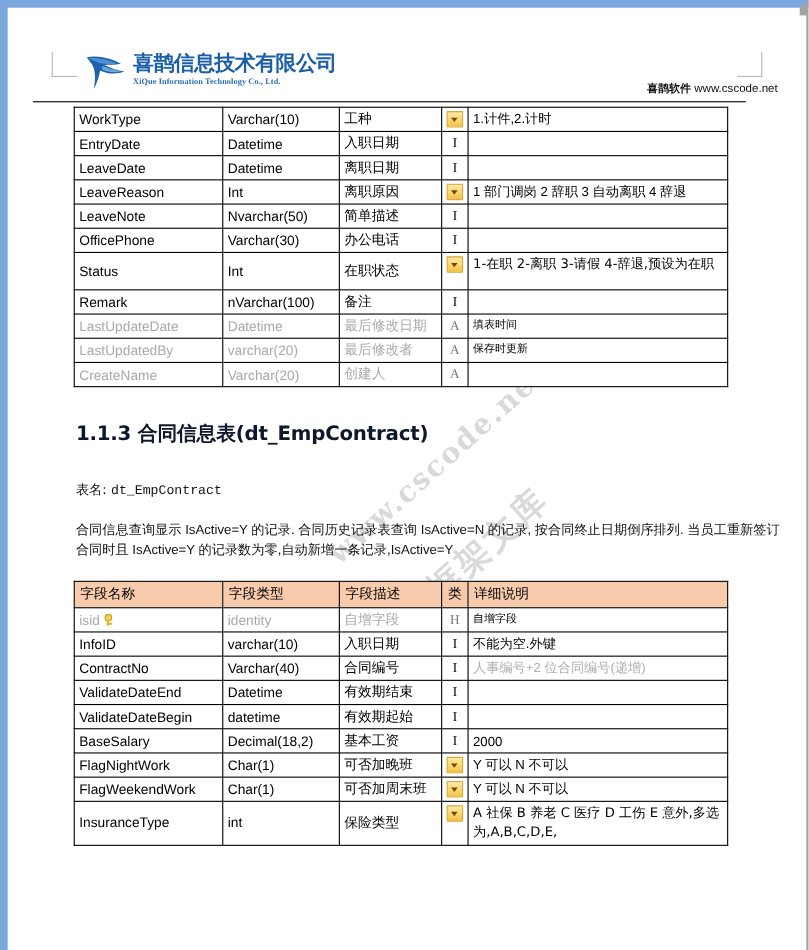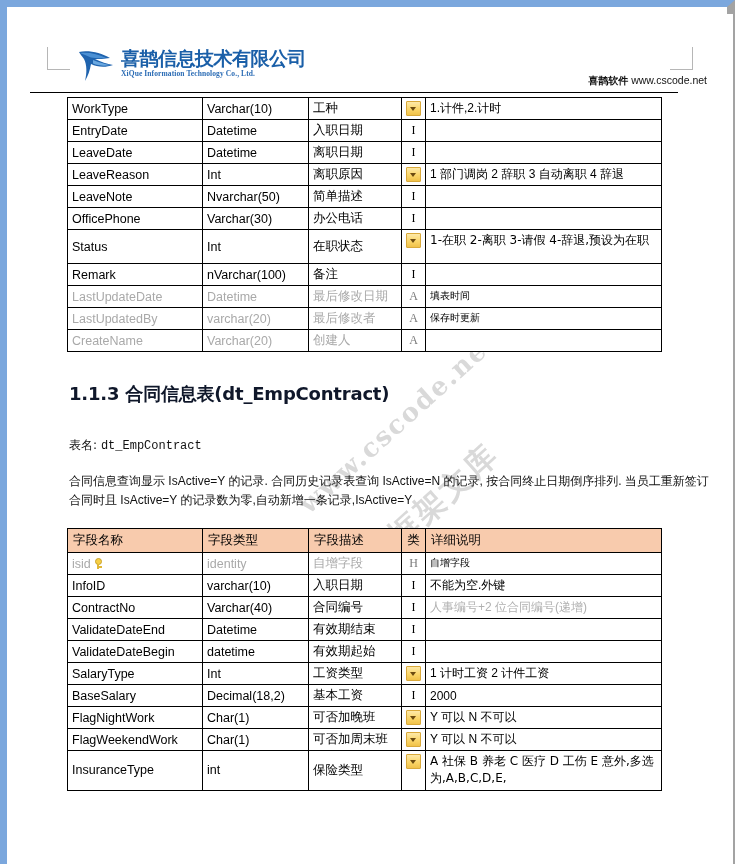--- a/index.html
+++ b/index.html
@@ -461,27 +461,20 @@
                 <td class="c-note-cell"></td>
               </tr>
               <tr style="height: 19px;">
                 <td>ValidateDateBegin</td>
                 <td>datetime</td>
                 <td>有效期起始</td>
                 <td class="c-cat-cell">I</td>
                 <td class="c-note-cell"></td>
               </tr>
               <tr style="height: 19px;">
-                <td>SalaryType</td>
-                <td>Int</td>
-                <td>工资类型</td>
-                <td class="c-cat-cell"><span class="combo-icon"></span></td>
-                <td class="c-note-cell">1 计时工资 2 计件工资</td>
-              </tr>
-              <tr style="height: 19px;">
                 <td>BaseSalary</td>
                 <td>Decimal(18,2)</td>
                 <td>基本工资</td>
                 <td class="c-cat-cell">I</td>
                 <td class="c-note-cell">2000</td>
               </tr>
               <tr style="height: 19px;">
                 <td>FlagNightWork</td>
                 <td>Char(1)</td>
                 <td>可否加晚班</td>

